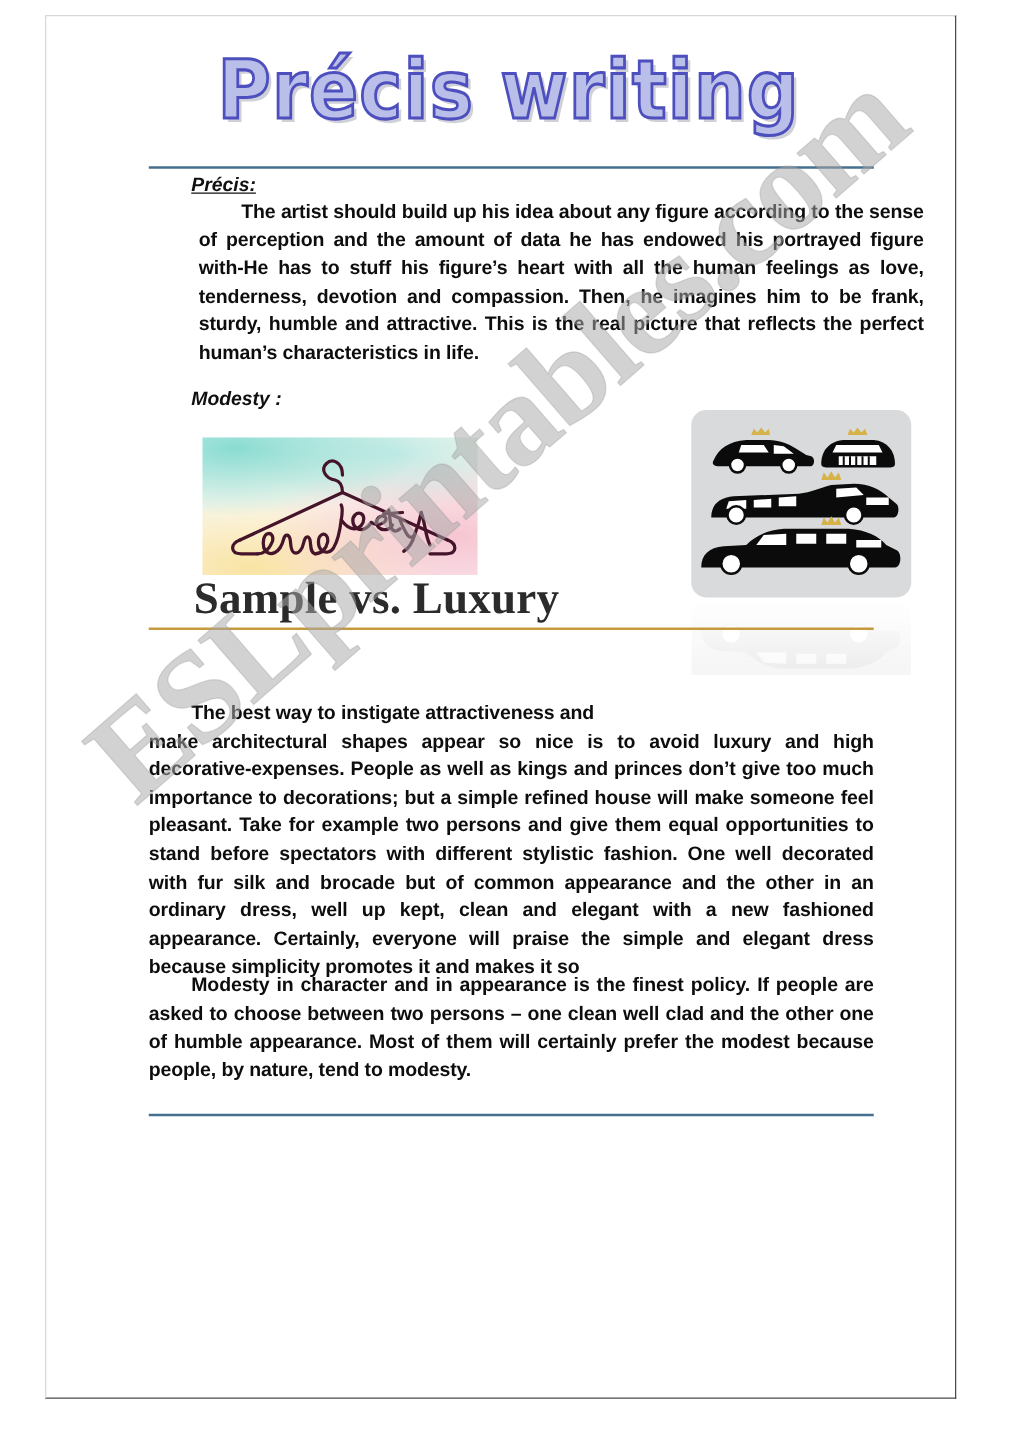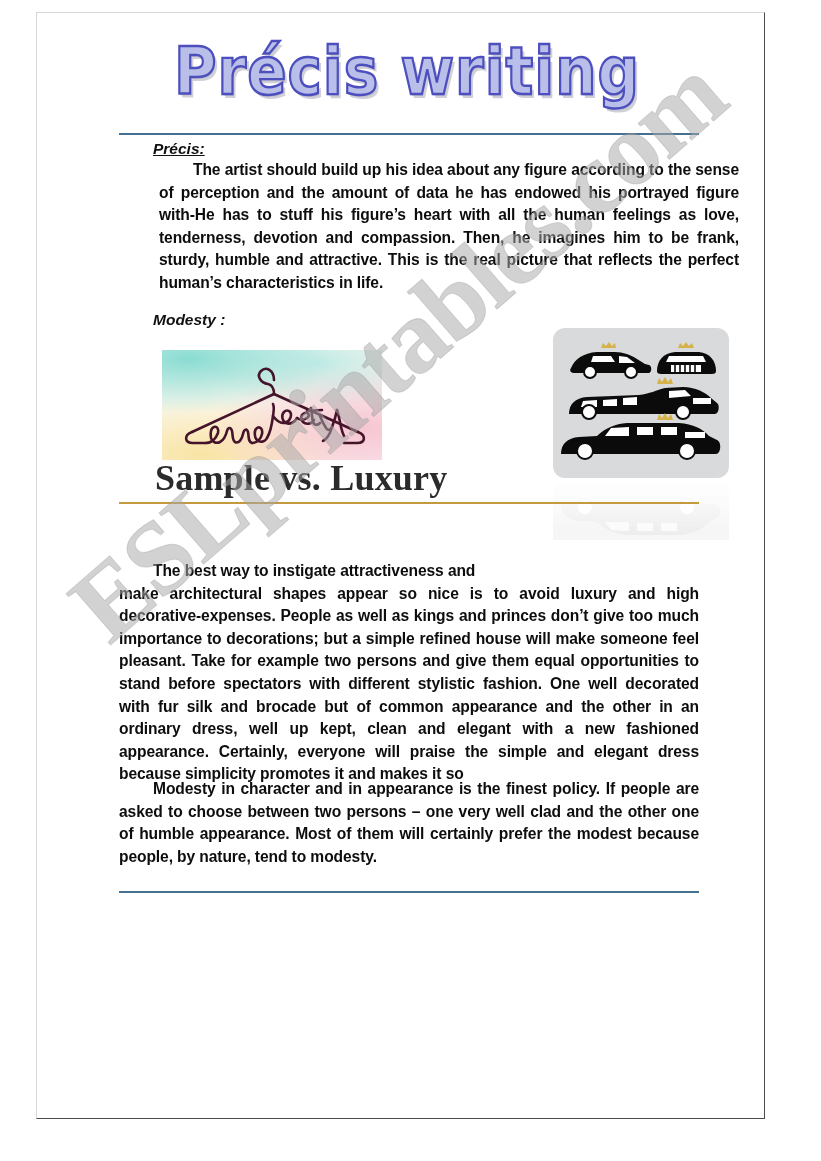--- a/index.html
+++ b/index.html
@@ -321,21 +321,21 @@
         </g>
       </svg>
     </div>
   </div>
 
   <div id="heading">Sample vs. Luxury</div>
   <div class="rule-gold"></div>
 
   <div class="para" id="para-body"><span class="firstline"><span class="ind"></span><span>The best way to instigate attractiveness and</span></span><span>make architectural shapes appear so nice is to avoid luxury and high decorative-expenses. People as well as kings and princes don’t give too much importance to decorations; but a simple refined house will make someone feel pleasant. Take for example two persons and give them equal opportunities to stand before spectators with different stylistic fashion. One well decorated with fur silk and brocade but of common appearance and the other in an ordinary dress, well up kept, clean and elegant with a new fashioned appearance. Certainly, everyone will praise the simple and elegant dress because simplicity promotes it and makes it so</span></div>
 
-  <div class="para" id="para-last"><span class="ind"></span><span>Modesty in character and in appearance is the finest policy. If people are asked to choose between two persons – one very well clad and the other one of humble appearance. Most of them will certainly prefer the modest because people, by nature, tend to modesty.</span></div>
+  <div class="para" id="para-last"><span class="ind"></span><span>Modesty in character and in appearance is the finest policy. If people are asked to choose between two persons – one clean well clad and the other one of humble appearance. Most of them will certainly prefer the modest because people, by nature, tend to modesty.</span></div>
 
   <div class="rule-blue" id="rule-bottom"></div>
 
 </div>
 
 <div id="watermark">
   <div class="wm-text">ESLprintables.com</div>
 </div>
 
 </body></html>

